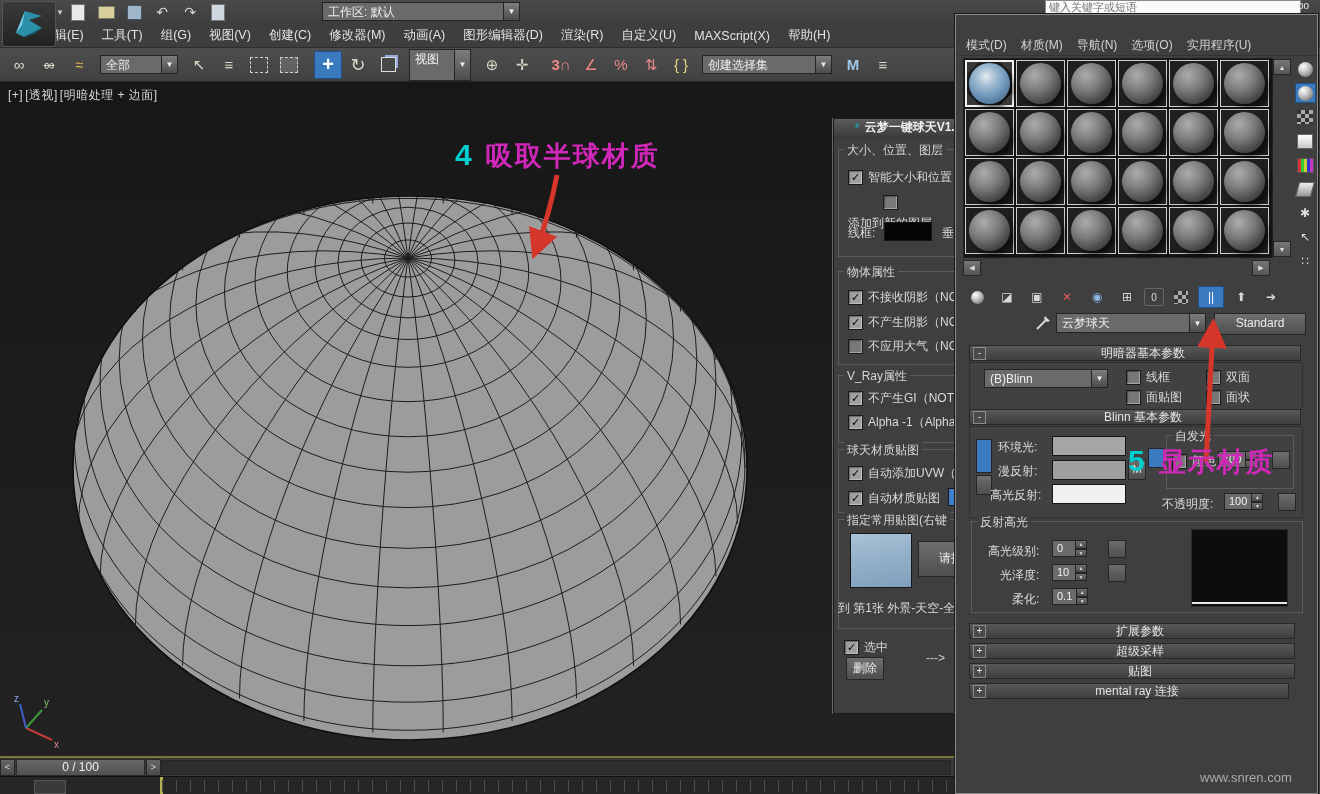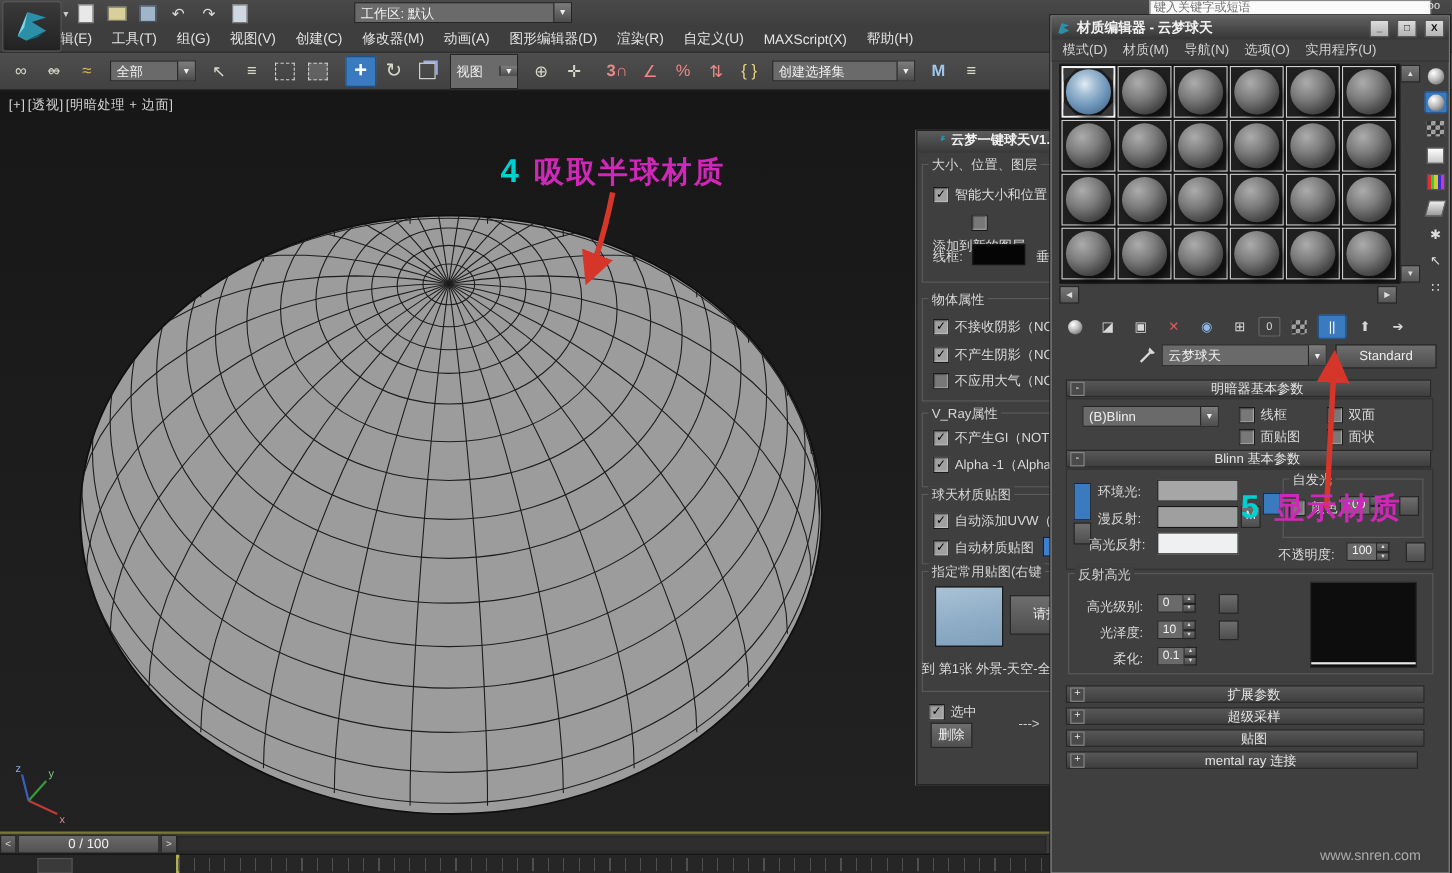--- a/index.html
+++ b/index.html
@@ -156,21 +156,21 @@
         <span class="dashbox"></span>
       </span>
     <span class="tbtn">
         <span class="dashbox" style="background:rgba(255,255,255,.15);"></span>
       </span>
     <span class="tbtn on" style="margin-left:10px;font-size:20px;font-weight:bold;">+</span>
     <span class="tbtn" style="font-size:18px;">↻</span>
     <span class="tbtn">
         <span style="width:13px;height:13px;border:1px solid #ddd;box-shadow:3px -3px 0 -1px #9ad;"></span>
       </span>
-    <div class="dd" style="position:relative;width:62px;height:32px;margin:0 6px;align-items:center;">
+    <div class="dd" style="position:relative;width:62px;height:32px;margin:0 6px;">
       <span class="dv">视图</span>
       <span class="da">▼</span>
     </div>
     <span class="tbtn">⊕</span>
     <span class="tbtn">✛</span>
     <span class="tbtn" style="margin-left:10px;color:#e88;"><b>3</b>∩</span>
     <span class="tbtn" style="color:#e88;">∠</span>
     <span class="tbtn" style="color:#e88;">%</span>
     <span class="tbtn" style="color:#e88;">⇅</span>
     <span class="tbtn" style="color:#e8d47a;">{ }</span>
@@ -342,29 +342,20 @@
 
     <div class="cb" style="left:10px;top:520px;">
         <span class="bx">✓</span>
         <span>选中</span>
       </div>
     <div class="btn" style="left:12px;top:538px;width:36px;height:21px;line-height:20px;">删除</div>
     <span class="lbl" style="left:92px;top:532px;color:#cfcfcf;">---&gt;</span>
   </div>
 
   <div class="abs medit">
-    <div class="mtitle">
-      <svg width="14" height="14" viewBox="0 0 14 14">
-          <polygon points="2,11 5,2 12,4 7,6 12,9 5,12" fill="#2c8fa8"></polygon>
-        </svg>
-      <span class="tt">材质编辑器 - 云梦球天</span>
-      <span class="winbtn">_</span>
-      <span class="winbtn">□</span>
-      <span class="winbtn">X</span>
-    </div>
     <div class="mmenu">
       <span class="mi">模式(D)</span>
       <span class="mi">材质(M)</span>
       <span class="mi">导航(N)</span>
       <span class="mi">选项(O)</span>
       <span class="mi">实用程序(U)</span>
     </div>
 
     <div class="slots" id="slots">
         <div class="slot sel">

